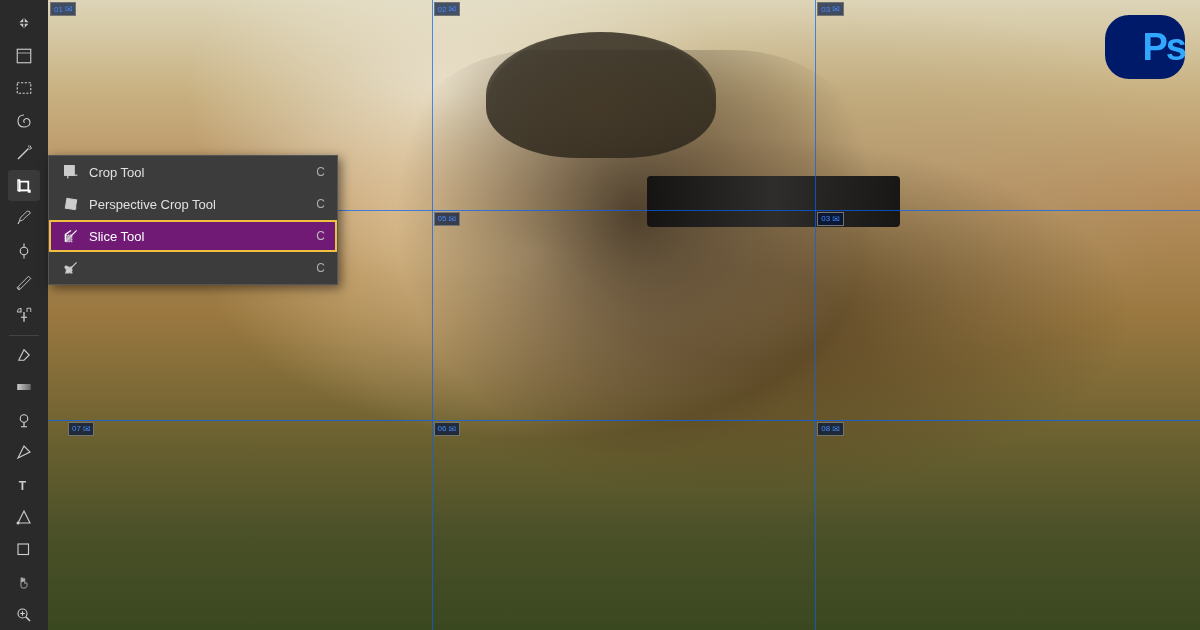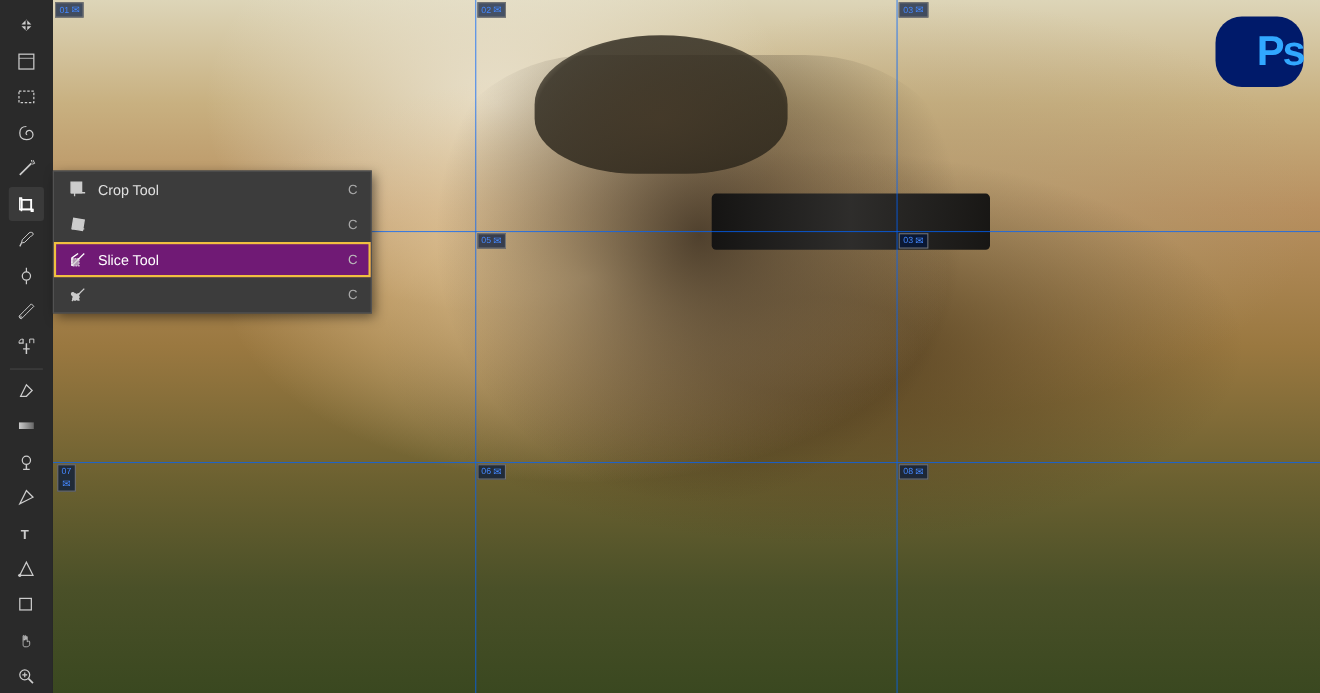--- a/index.html
+++ b/index.html
@@ -403,21 +403,21 @@
     </div>
     <div class="slice-badge" style="top:calc(33.3% + 2px);left:calc(33.3% + 2px);">
       <span style="color:#4488ff;font-size:8px;">05</span>
       <span style="color:#4488ff;font-size:9px;">✉</span>
     </div>
     <div class="slice-badge" style="top:calc(33.3% + 2px);left:calc(66.6% + 2px);">
       <span style="color:#4488ff;font-size:8px;">03</span>
       <span style="color:#4488ff;font-size:9px;">✉</span>
     </div>
 
-    <div class="slice-badge" style="top:calc(66.6% + 2px);left:4px;flex-direction:column;">
+    <div class="slice-badge" style="top:calc(66.6% + 2px);left:20px;">
       <span style="color:#4488ff;font-size:8px;">07</span>
       <span style="color:#4488ff;font-size:9px;">✉</span>
     </div>
     <div class="slice-badge" style="top:calc(66.6% + 2px);left:calc(33.3% + 2px);">
       <span style="color:#4488ff;font-size:8px;">06</span>
       <span style="color:#4488ff;font-size:9px;">✉</span>
     </div>
     <div class="slice-badge" style="top:calc(66.6% + 2px);left:calc(66.6% + 2px);">
       <span style="color:#4488ff;font-size:8px;">08</span>
       <span style="color:#4488ff;font-size:9px;">✉</span>
@@ -439,20 +439,21 @@
     <span class="menu-shortcut">C</span>
   </div>
 
   <div class="menu-item">
     <div class="menu-icon">
       <svg viewBox="0 0 20 20" fill="none" stroke="#ccc" stroke-width="1.5">
         <path d="M3 15 L5 3 L17 5 L15 17 Z"></path>
         <line x1="3" y1="15" x2="17" y2="15" stroke-dasharray="2,1"></line>
       </svg>
     </div>
+    <span class="menu-label">Perspective Crop Tool</span>
     <span class="menu-shortcut">C</span>
   </div>
 
   <div class="menu-item active">
     <div class="menu-icon">
       <svg viewBox="0 0 20 20" fill="none" stroke="#fff" stroke-width="1.5">
         <path d="M3 17 L17 3"></path>
         <path d="M3 17 L3 8 L10 3" fill="none"></path>
         <rect x="3" y="9" width="8" height="8" stroke-dasharray="2,1" opacity="0.7"></rect>
       </svg>

